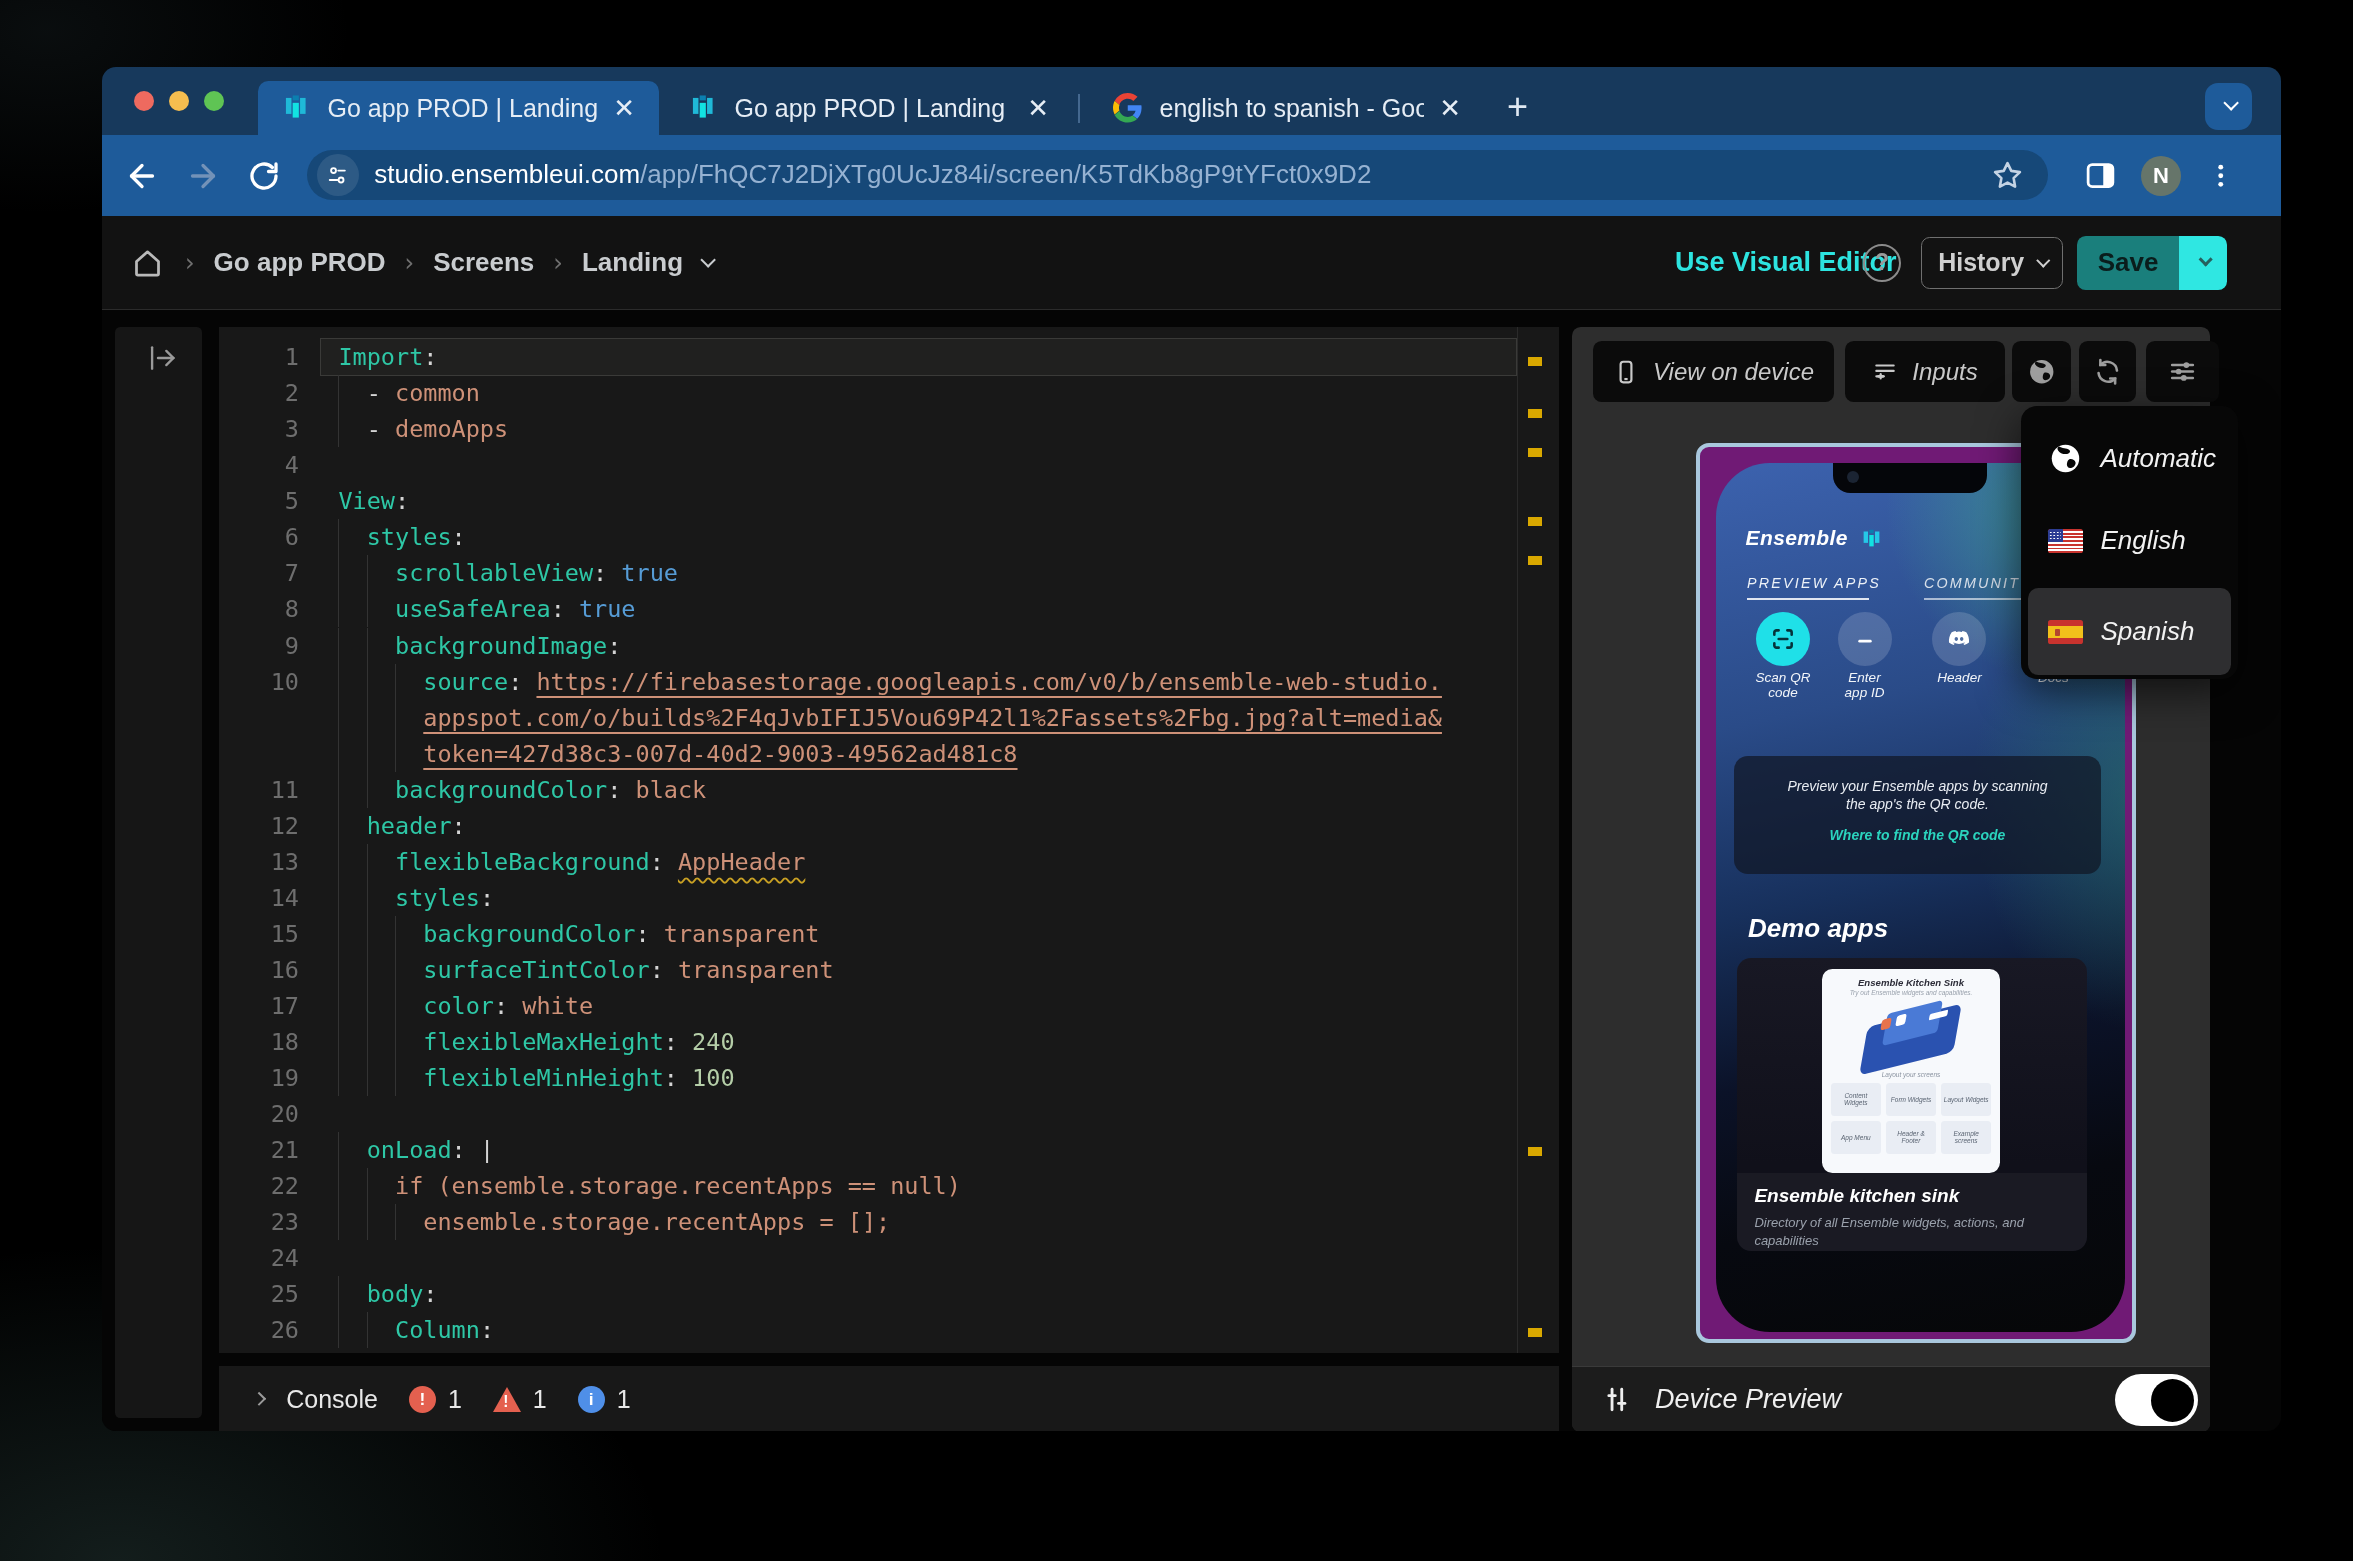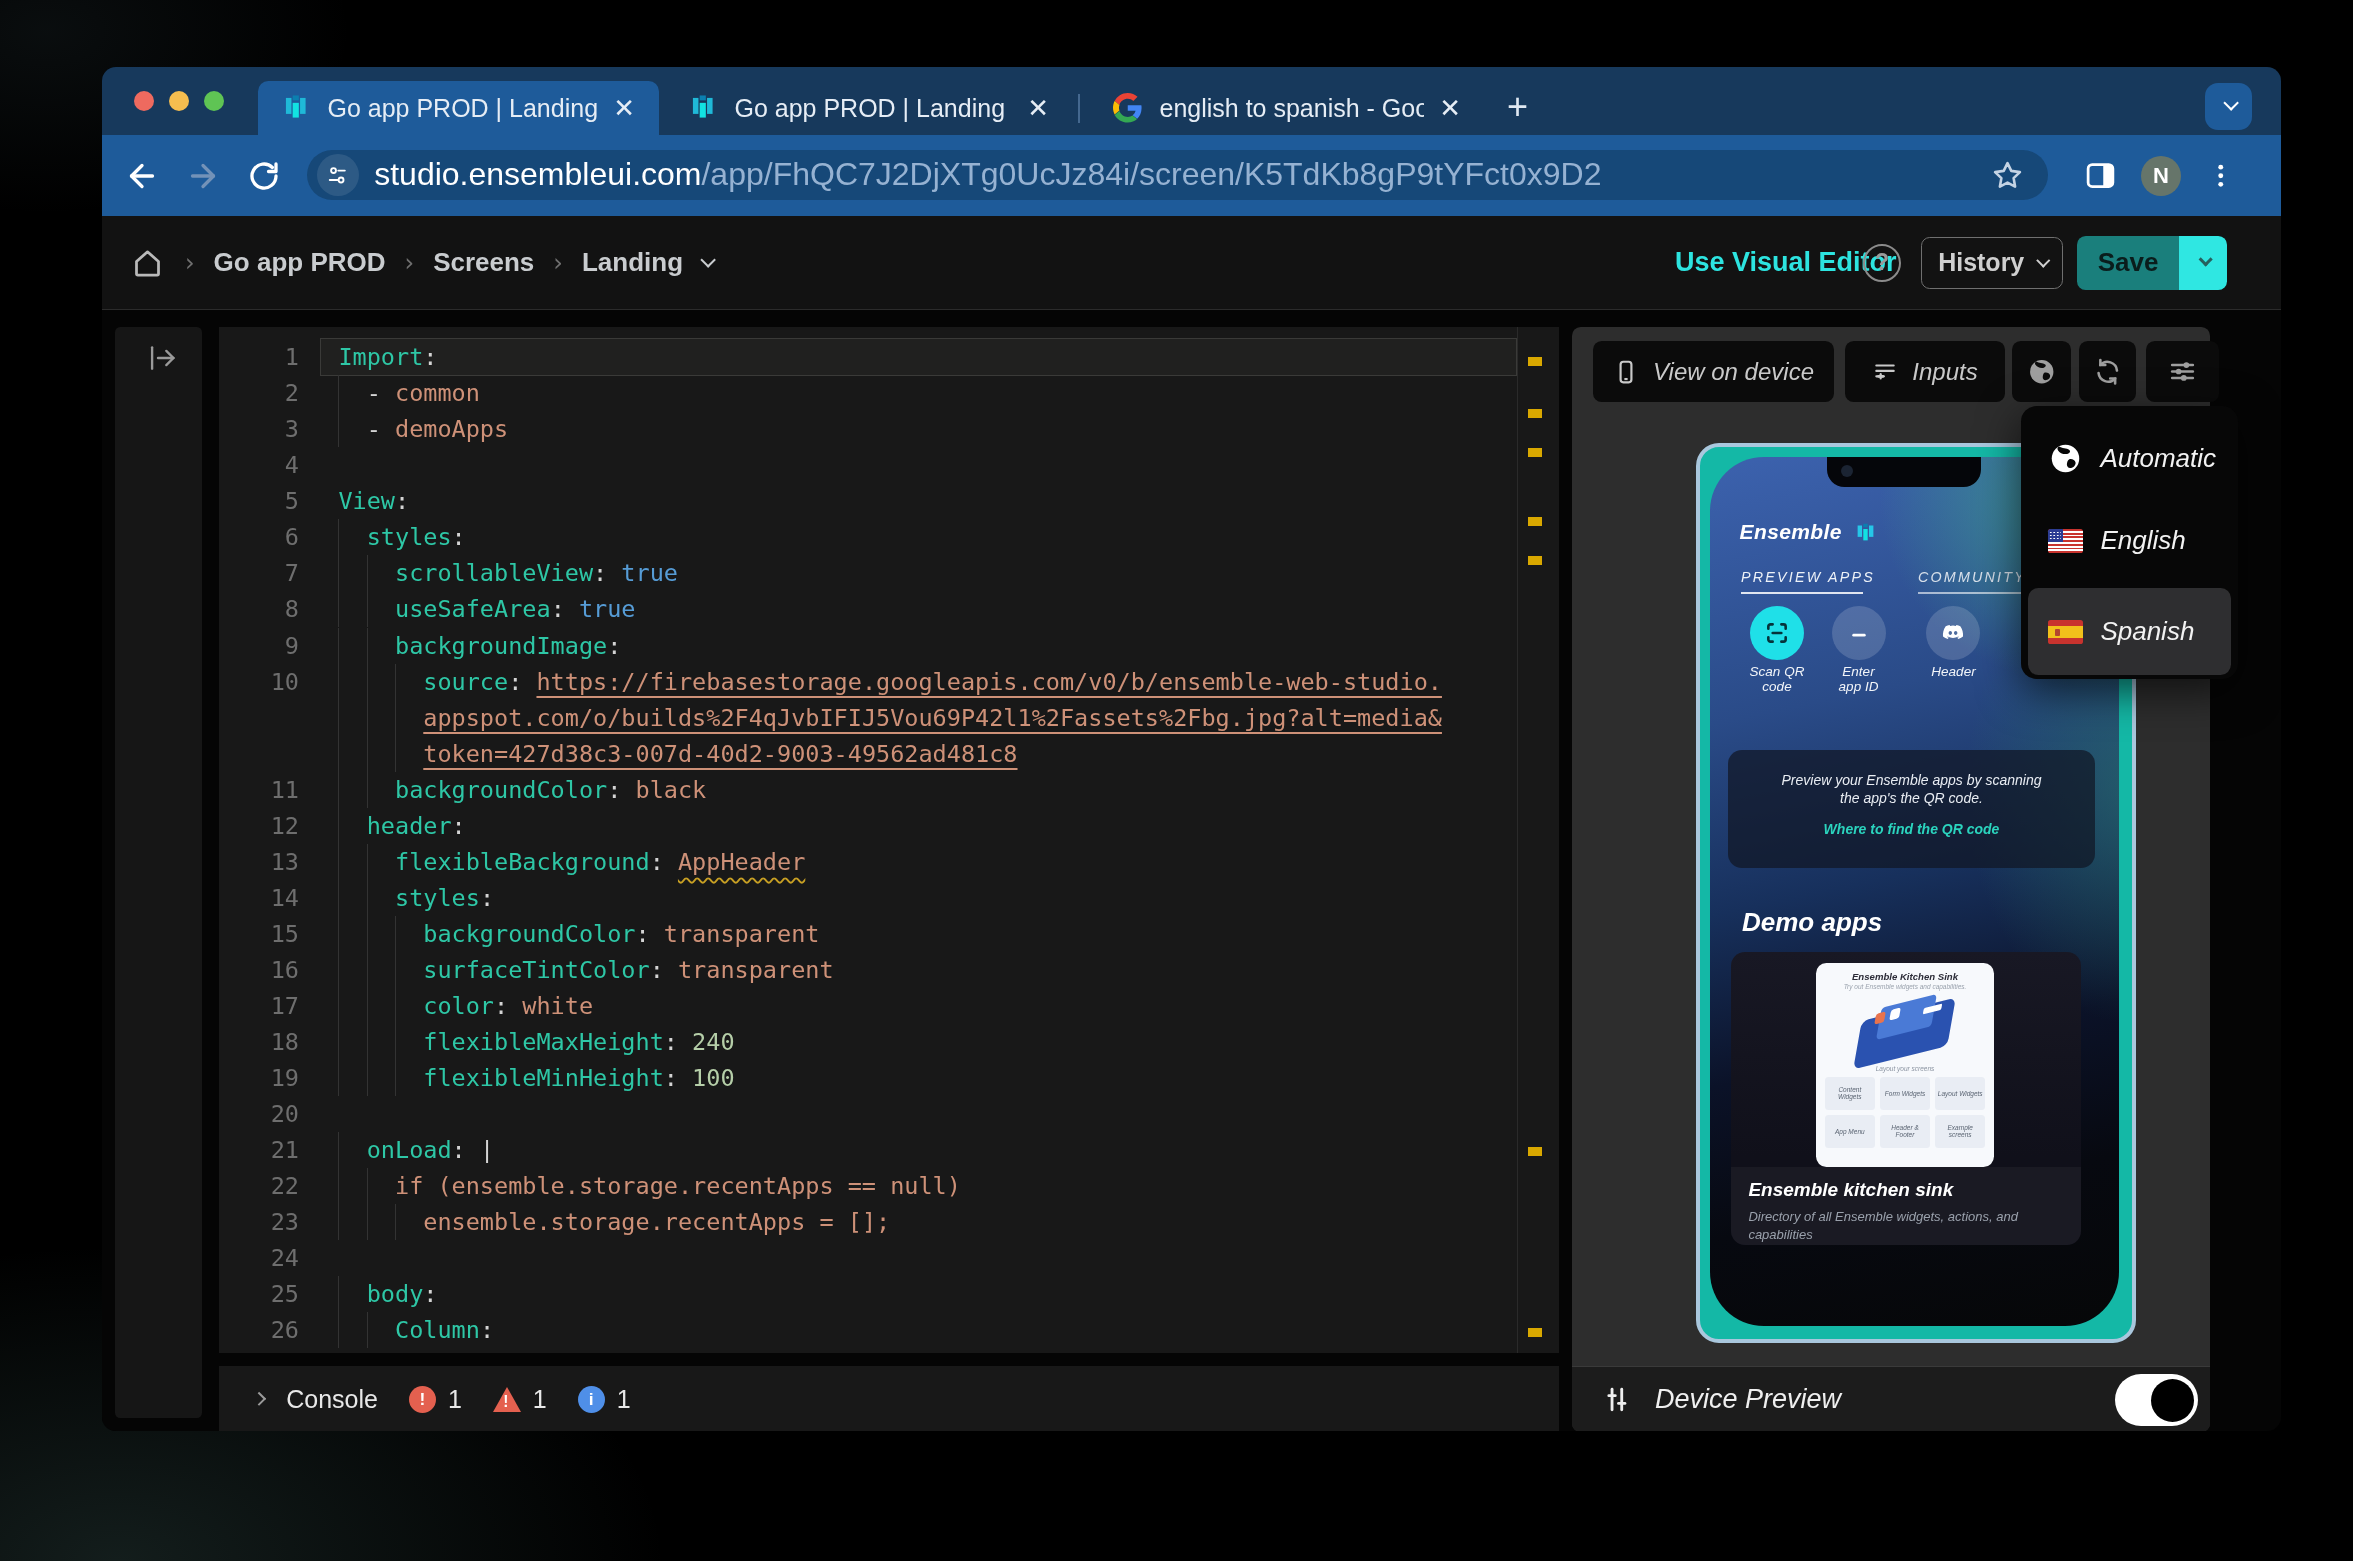--- a/index.html
+++ b/index.html
@@ -24,21 +24,21 @@
   .newtab { position:absolute; top:19px; font-size:36px; color:#dfe8f2; font-weight:300; }
   .winchev { position:absolute; top:15.6px; width:47px; height:47px; border-radius:13px; background:#1E5B9A;
     display:flex; align-items:center; justify-content:center; }
   
   .toolbar { position:relative; height:81px; background:#1E5B9A; display:flex; align-items:center; }
   .navic { position:absolute; top:0; height:81px; display:flex; align-items:center; justify-content:center; width:56px; }
   .urlpill { position:absolute; left:205px; top:14.8px; width:1741px; height:50px; background:#164878;
     border-radius:25px; display:flex; align-items:center; }
   .tunecirc { width:42px; height:42px; border-radius:50%; background:rgba(255,255,255,0.10);
     margin-left:9.6px; display:flex; align-items:center; justify-content:center; }
-  .url { margin-left:15.6px; font-size:32px; white-space:nowrap; }
+  .url { margin-left:15.6px; font-size:26px; white-space:nowrap; }
   .url .host { color:#fff; }
   .url .path { color:#96b2d2; }
   .star { position:absolute; right:22.6px; top:7.8px; }
   
   .appheader { position:relative; height:94px; background:#121212; border-bottom:0.9px solid #2b2b2b;
     display:flex; align-items:center; }
   .crumb { font-size:26px; font-weight:600; color:#c9cccf; }
   .crumbsep { color:#6f6f6f; font-size:24px; font-weight:400; margin:0 19px; font-family:"DejaVu Sans",sans-serif; }
   .visedit { position:absolute; left:1528px; font-size:27px; font-weight:700; color:#2DE4E0;margin-left:45px; }
   .helpc { position:absolute; left:1761px; width:38px; height:38px; border-radius:50%; border:2.6px solid #8b8b8b;
@@ -75,22 +75,22 @@
   .badge { width:27px; height:27px; border-radius:50%; display:flex; align-items:center; justify-content:center;
     color:#fff; font-size:17.4px; font-weight:700; }
   .tri { width:0; height:0; border-left:14.8px solid transparent; border-right:14.8px solid transparent;
     border-bottom:25px solid #e4604f; position:relative; }
   .tri span { position:absolute; left:-3.5px; top:6px; color:#fff; font-size:15.6px; font-weight:700; }
   
   .rightpanel { position:absolute; left:1470px; top:17.4px; width:638px; height:1105px; background:#2D2D2D; border-radius:8.7px;font-style:italic; }
   .rbtn { position:absolute; top:14px; height:61px; background:#0B0B0B; border-radius:8.7px; color:#c9c9c9;
     font-size:24px; display:flex; align-items:center; justify-content:center; gap:14px; }
   
-  .phone { position:absolute; left:124px; top:116px; width:440px; height:900px; border-radius:23px;
-    border:4.3px solid #A9C7DD; background:#14b8a6; padding:10px; }
+  .phone { position:absolute; left:124px; top:116px; width:440px; height:900px; border-radius:13px;
+    border:4.3px solid #A9C7DD; background:#701a75; padding:16px; }
   .screen { position:relative; width:409px; height:869px; border-radius:54px; overflow:hidden;
     background:
       radial-gradient(365px 313px at 95% 5%, rgba(62,160,142,0.95), rgba(62,160,142,0) 60%),
       radial-gradient(261px 365px at 104% 38%, rgba(42,120,108,0.55), rgba(42,120,108,0) 65%),
       linear-gradient(168deg, #3C62AE 0%, #2A4B88 28%, #17305C 48%, #0B1228 66%, #070910 82%, #060708 100%);
     color:#fff; }
   .notch { position:absolute; left:117px; top:0; width:154px; height:29.5px; background:#05060a; border-radius:0 0 17.4px 17.4px; }
   .notch i { position:absolute; left:14px; top:7.8px; width:12px; height:12px; border-radius:50%; background:#1b2433; }
   .applogo { position:absolute; left:29.5px; top:63px; font-size:21px; font-weight:600; letter-spacing:0.4px; }
   .ptab { position:absolute; top:112px; font-size:14.3px; letter-spacing:2.2px; color:#edf2f8; }

